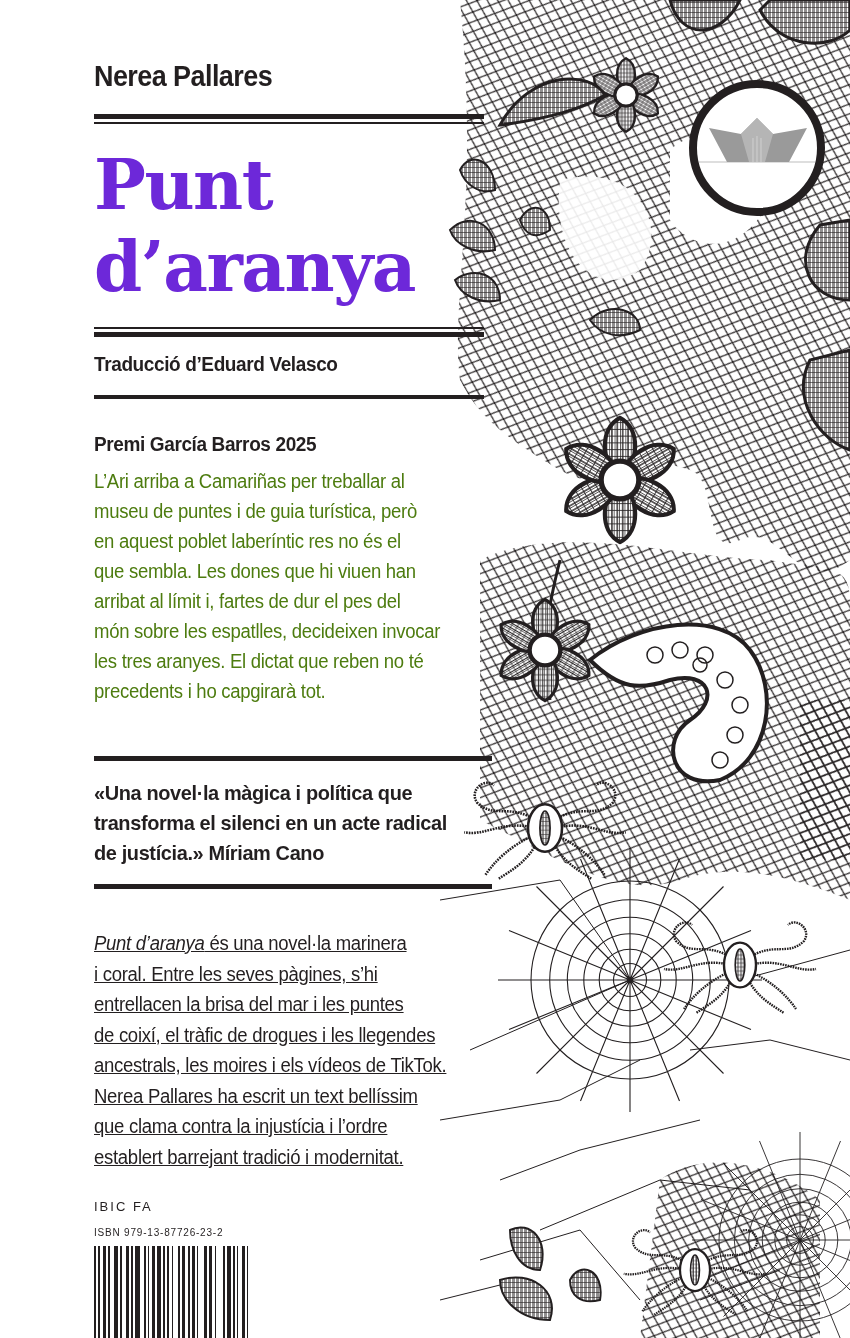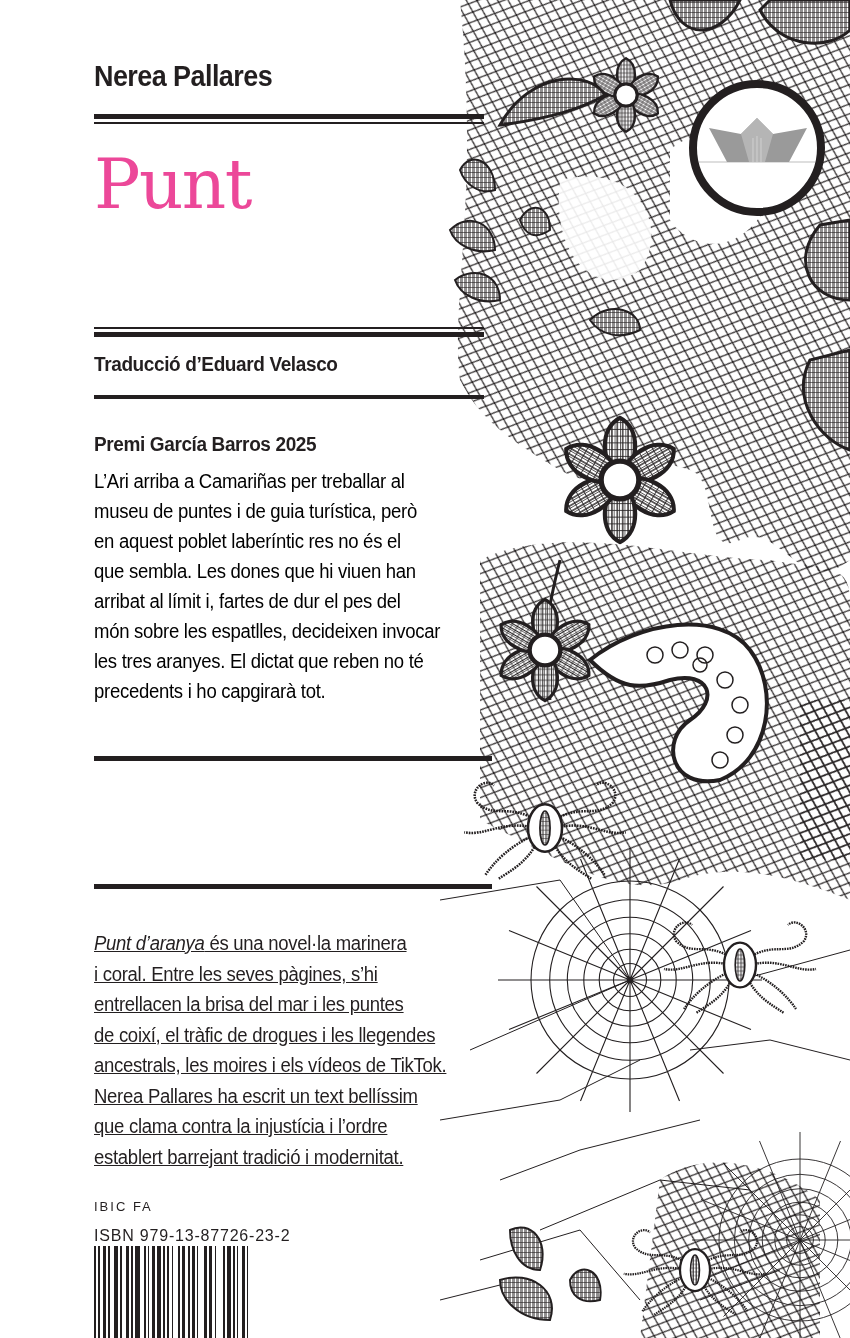--- a/index.html
+++ b/index.html
@@ -1,43 +1,44 @@
 <!DOCTYPE html>
 <html><head>
 <meta charset="utf-8">
 <style>
   html, body { margin: 0; padding: 0; background: #ffffff; }
   body { width: 850px; height: 1338px; position: relative; overflow: hidden; color: #231f20; }
   .left { position: absolute; left: 0; top: 0; width: 460px; height: 1019px; margin-left: 38px; }
   .author { position: absolute; left: 56px; top: 60px; font-family: "Liberation Sans", sans-serif; font-weight: 700; font-size: 29px; letter-spacing: -0.6px; color: #231f20; transform: scaleX(0.93); transform-origin: left; }
   .rule { position: absolute; left: 56px; width: 390px; background: #231f20; }
-  .title { position: absolute; left: 56px; font-family: "DejaVu Serif", serif; font-weight: 400; font-size: 69px; letter-spacing: -1.5px; color: #ec4899; line-height: 1; }
+  .title { position: absolute; left: 56px; font-family: "DejaVu Serif", serif; font-weight: 700; font-size: 69px; letter-spacing: -1.5px; color: #6d28d9; line-height: 1; }
   .translator { position: absolute; left: 56px; top: 353px; font-family: "Liberation Sans", sans-serif; font-weight: 700; font-size: 20px; letter-spacing: -0.4px; transform: scaleX(0.95); transform-origin: left; }
   .award { position: absolute; left: 56px; top: 433px; font-family: "Liberation Sans", sans-serif; font-weight: 700; font-size: 20px; letter-spacing: -0.4px; transform: scaleX(0.95); transform-origin: left; }
-  .synopsis { position: absolute; left: 56px; top: 466px; width: 400px; font-family: "Liberation Sans", sans-serif; font-size: 19.5px; line-height: 30px; color: #000000; letter-spacing: -0.3px; }
+  .synopsis { position: absolute; left: 56px; top: 466px; width: 400px; font-family: "Liberation Sans", sans-serif; font-size: 19.5px; line-height: 30px; color: #4d7c0f; letter-spacing: -0.3px; }
   .synopsis .ln, .desc .ln, .quote .ln { display: block; white-space: nowrap; transform: scaleX(0.95); transform-origin: left; }
   .quote { position: absolute; left: 56px; top: 778px; width: 400px; font-family: "Liberation Sans", sans-serif; font-weight: 700; font-size: 21px; line-height: 30px; letter-spacing: -0.4px; }
   .desc { position: absolute; left: 56px; top: 928px; width: 400px; font-family: "Liberation Sans", sans-serif; font-size: 19.5px; line-height: 30.5px; letter-spacing: -0.3px; text-decoration: underline; }
   .desc em { font-style: italic; }
   .ibic { position: absolute; left: 56px; top: 1199px; font-family: Liberation Sans, sans-serif; font-size: 13px; letter-spacing: 2px; }
-  .isbn { position: absolute; left: 56px; top: 1227px; font-family: "Liberation Sans", sans-serif; font-size: 16px; letter-spacing: 0.8px; }
+  .isbn { position: absolute; left: 56px; top: 1227px; font-family: "Liberation Sans", sans-serif; font-size: 10px; letter-spacing: 0.8px; }
   .barcode { position: absolute; left: 56px; top: 1246px; width: 170px; height: 92px; }
   .art { position: absolute; left: 440px; top: 0; width: 410px; height: 1338px; }
   .logo { position: absolute; left: 689px; top: 80px; width: 136px; height: 136px; border-radius: 50%; border: 8px solid #231f20; background: #ffffff; box-sizing: border-box; }
 </style>
 </head>
 <body>
 
 <div class="left">
   <div class="author">Nerea Pallares</div>
 
   <div class="rule" style="top:114px;height:5px;"></div>
   <div class="rule" style="top:122px;height:2px;"></div>
 
   <div class="title" style="top:150px;">Punt</div>
+  <div class="title" style="top:232px;">d’aranya</div>
 
   <div class="rule" style="top:327px;height:2px;"></div>
   <div class="rule" style="top:332px;height:5px;"></div>
 
   <div class="translator">Traducció d’Eduard Velasco</div>
 
   <div class="rule" style="top:395px;height:4px;"></div>
 
   <div class="award">Premi García Barros 2025</div>
 
@@ -47,20 +48,25 @@
     <span class="ln">en aquest poblet laberíntic res no és el</span>
     <span class="ln">que sembla. Les dones que hi viuen han</span>
     <span class="ln">arribat al límit i, fartes de dur el pes del</span>
     <span class="ln">món sobre les espatlles, decideixen invocar</span>
     <span class="ln">les tres aranyes. El dictat que reben no té</span>
     <span class="ln">precedents i ho capgirarà tot.</span>
   </div>
 
   <div class="rule" style="top:756px;height:5px;width:398px;"></div>
 
+  <div class="quote">
+    <span class="ln">«Una novel·la màgica i política que</span>
+    <span class="ln">transforma el silenci en un acte radical</span>
+    <span class="ln">de justícia.» Míriam Cano</span>
+  </div>
 
   <div class="rule" style="top:884px;height:5px;width:398px;"></div>
 
   <div class="desc">
     <span class="ln"><em>Punt d’aranya</em><span> és una novel·la marinera</span></span>
     <span class="ln">i coral. Entre les seves pàgines, s’hi</span>
     <span class="ln">entrellacen la brisa del mar i les puntes</span>
     <span class="ln">de coixí, el tràfic de drogues i les llegendes</span>
     <span class="ln">ancestrals, les moires i els vídeos de TikTok.</span>
     <span class="ln">Nerea Pallares ha escrit un text bellíssim</span>

